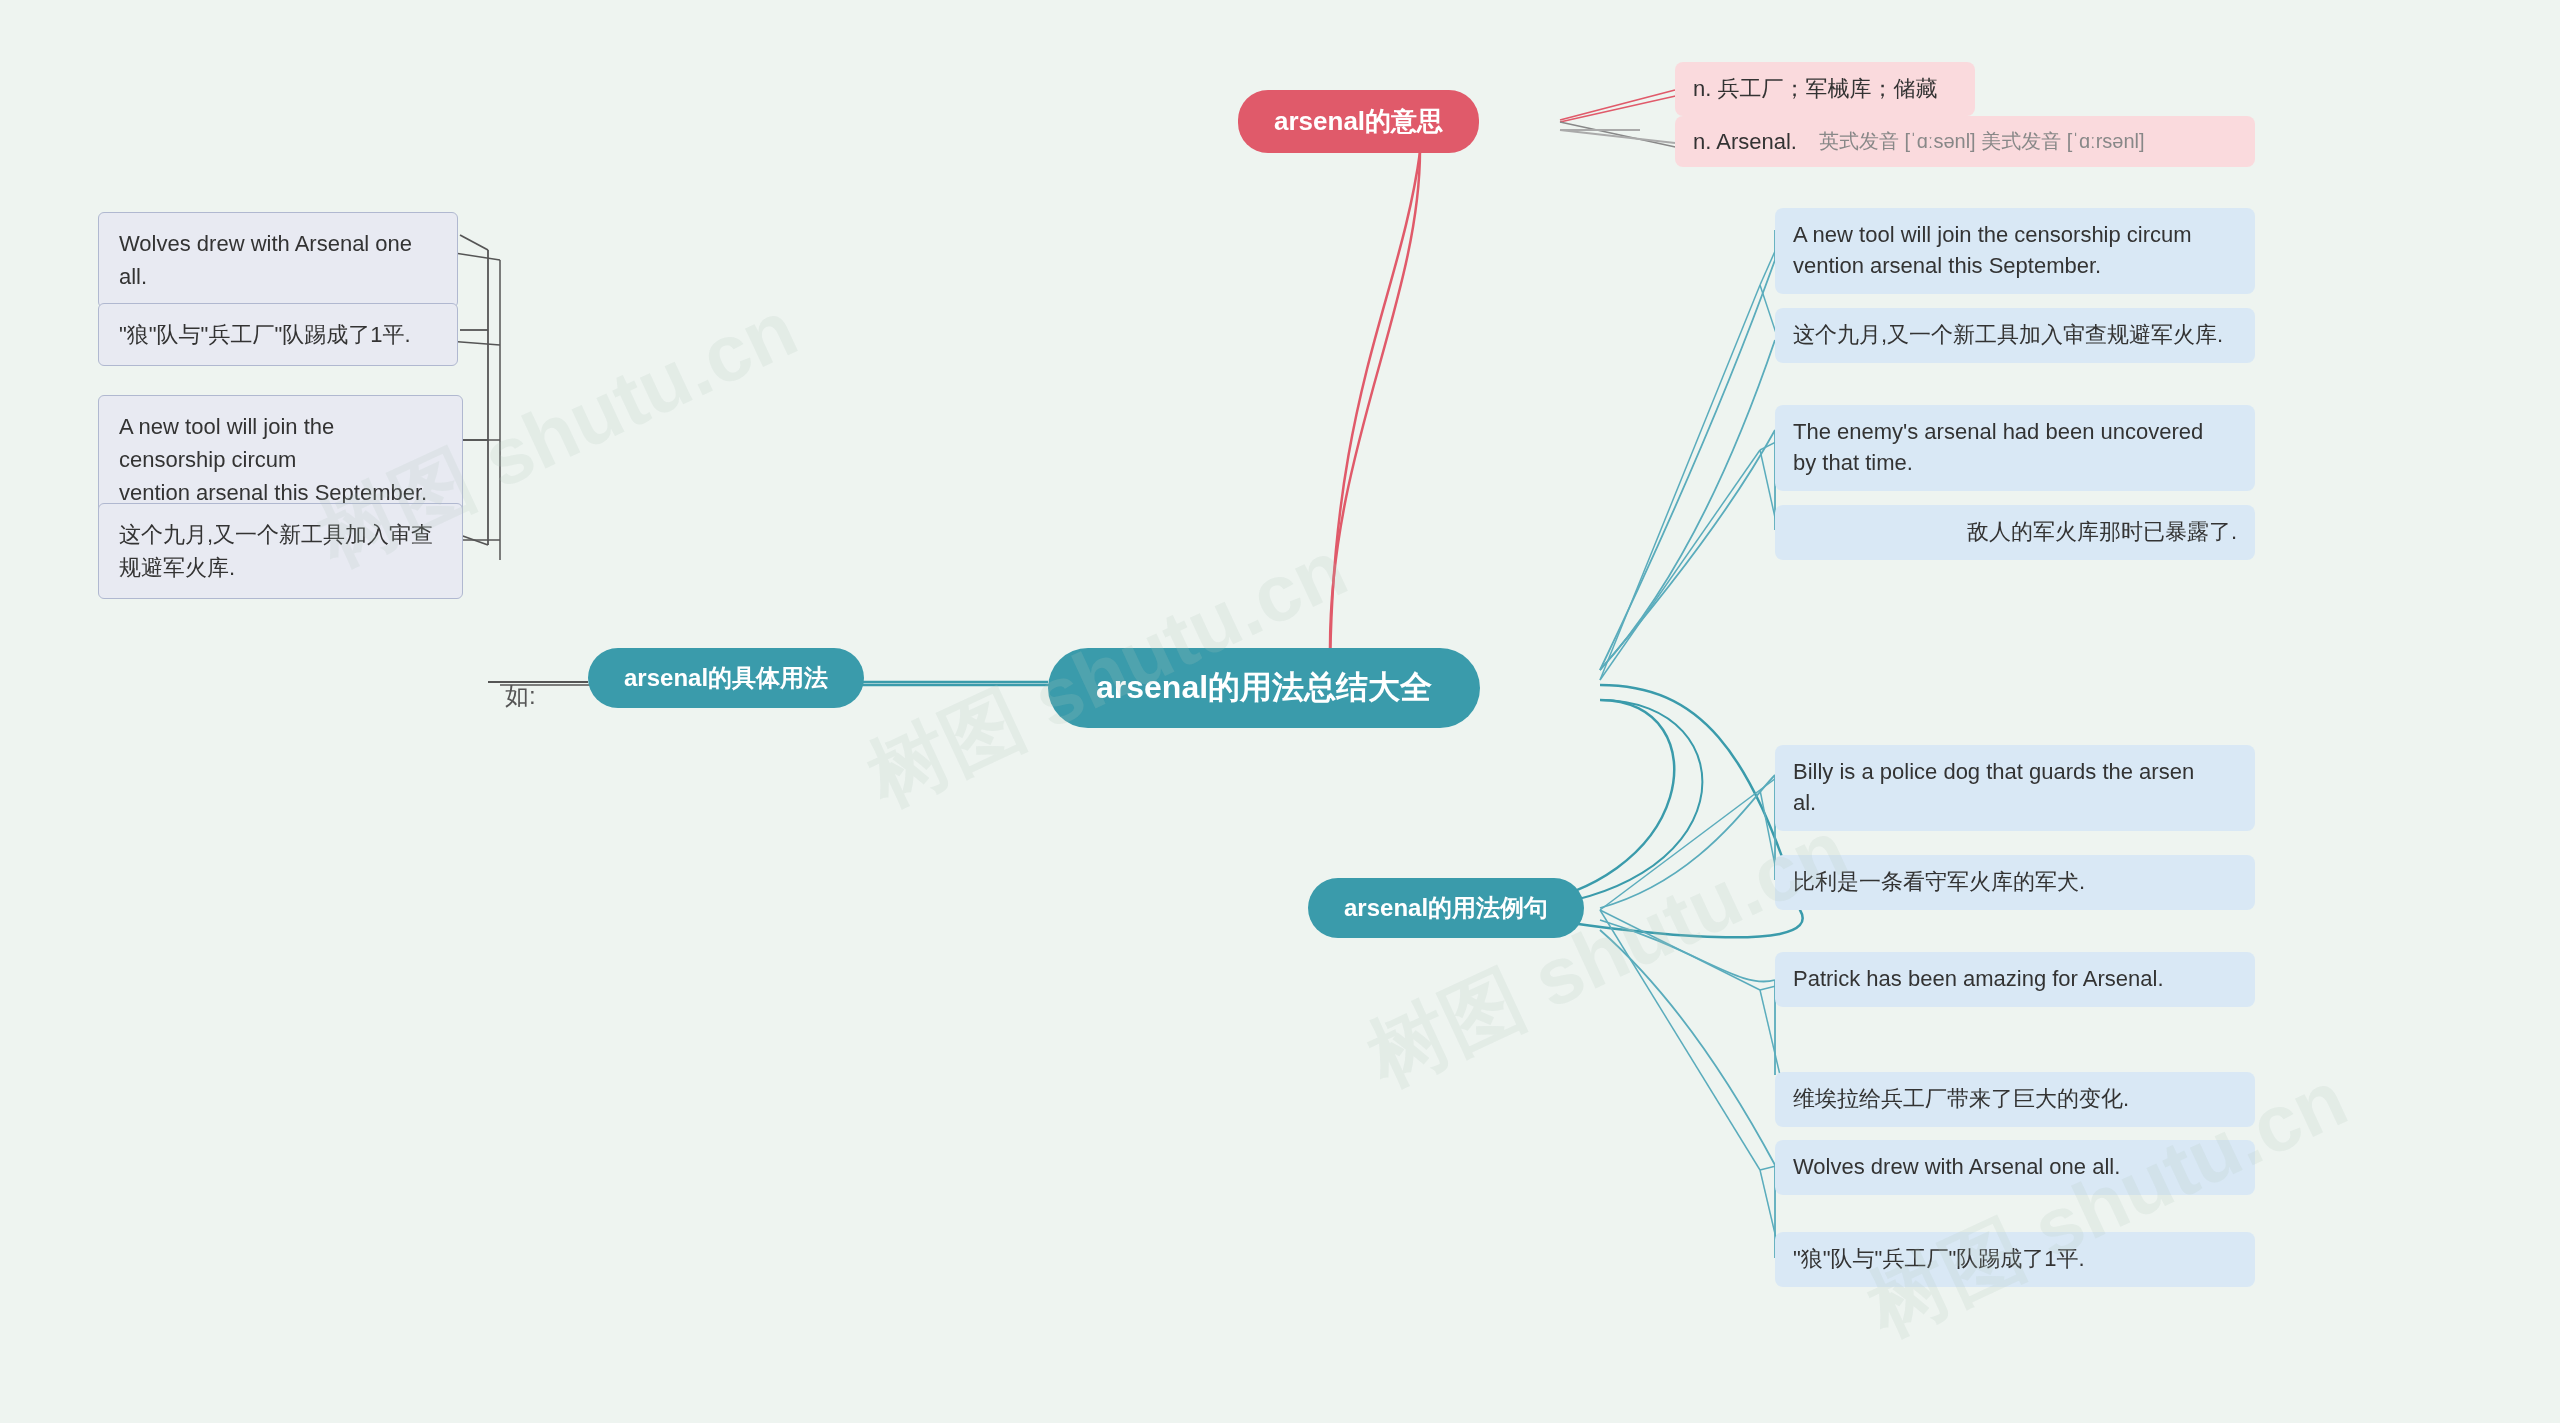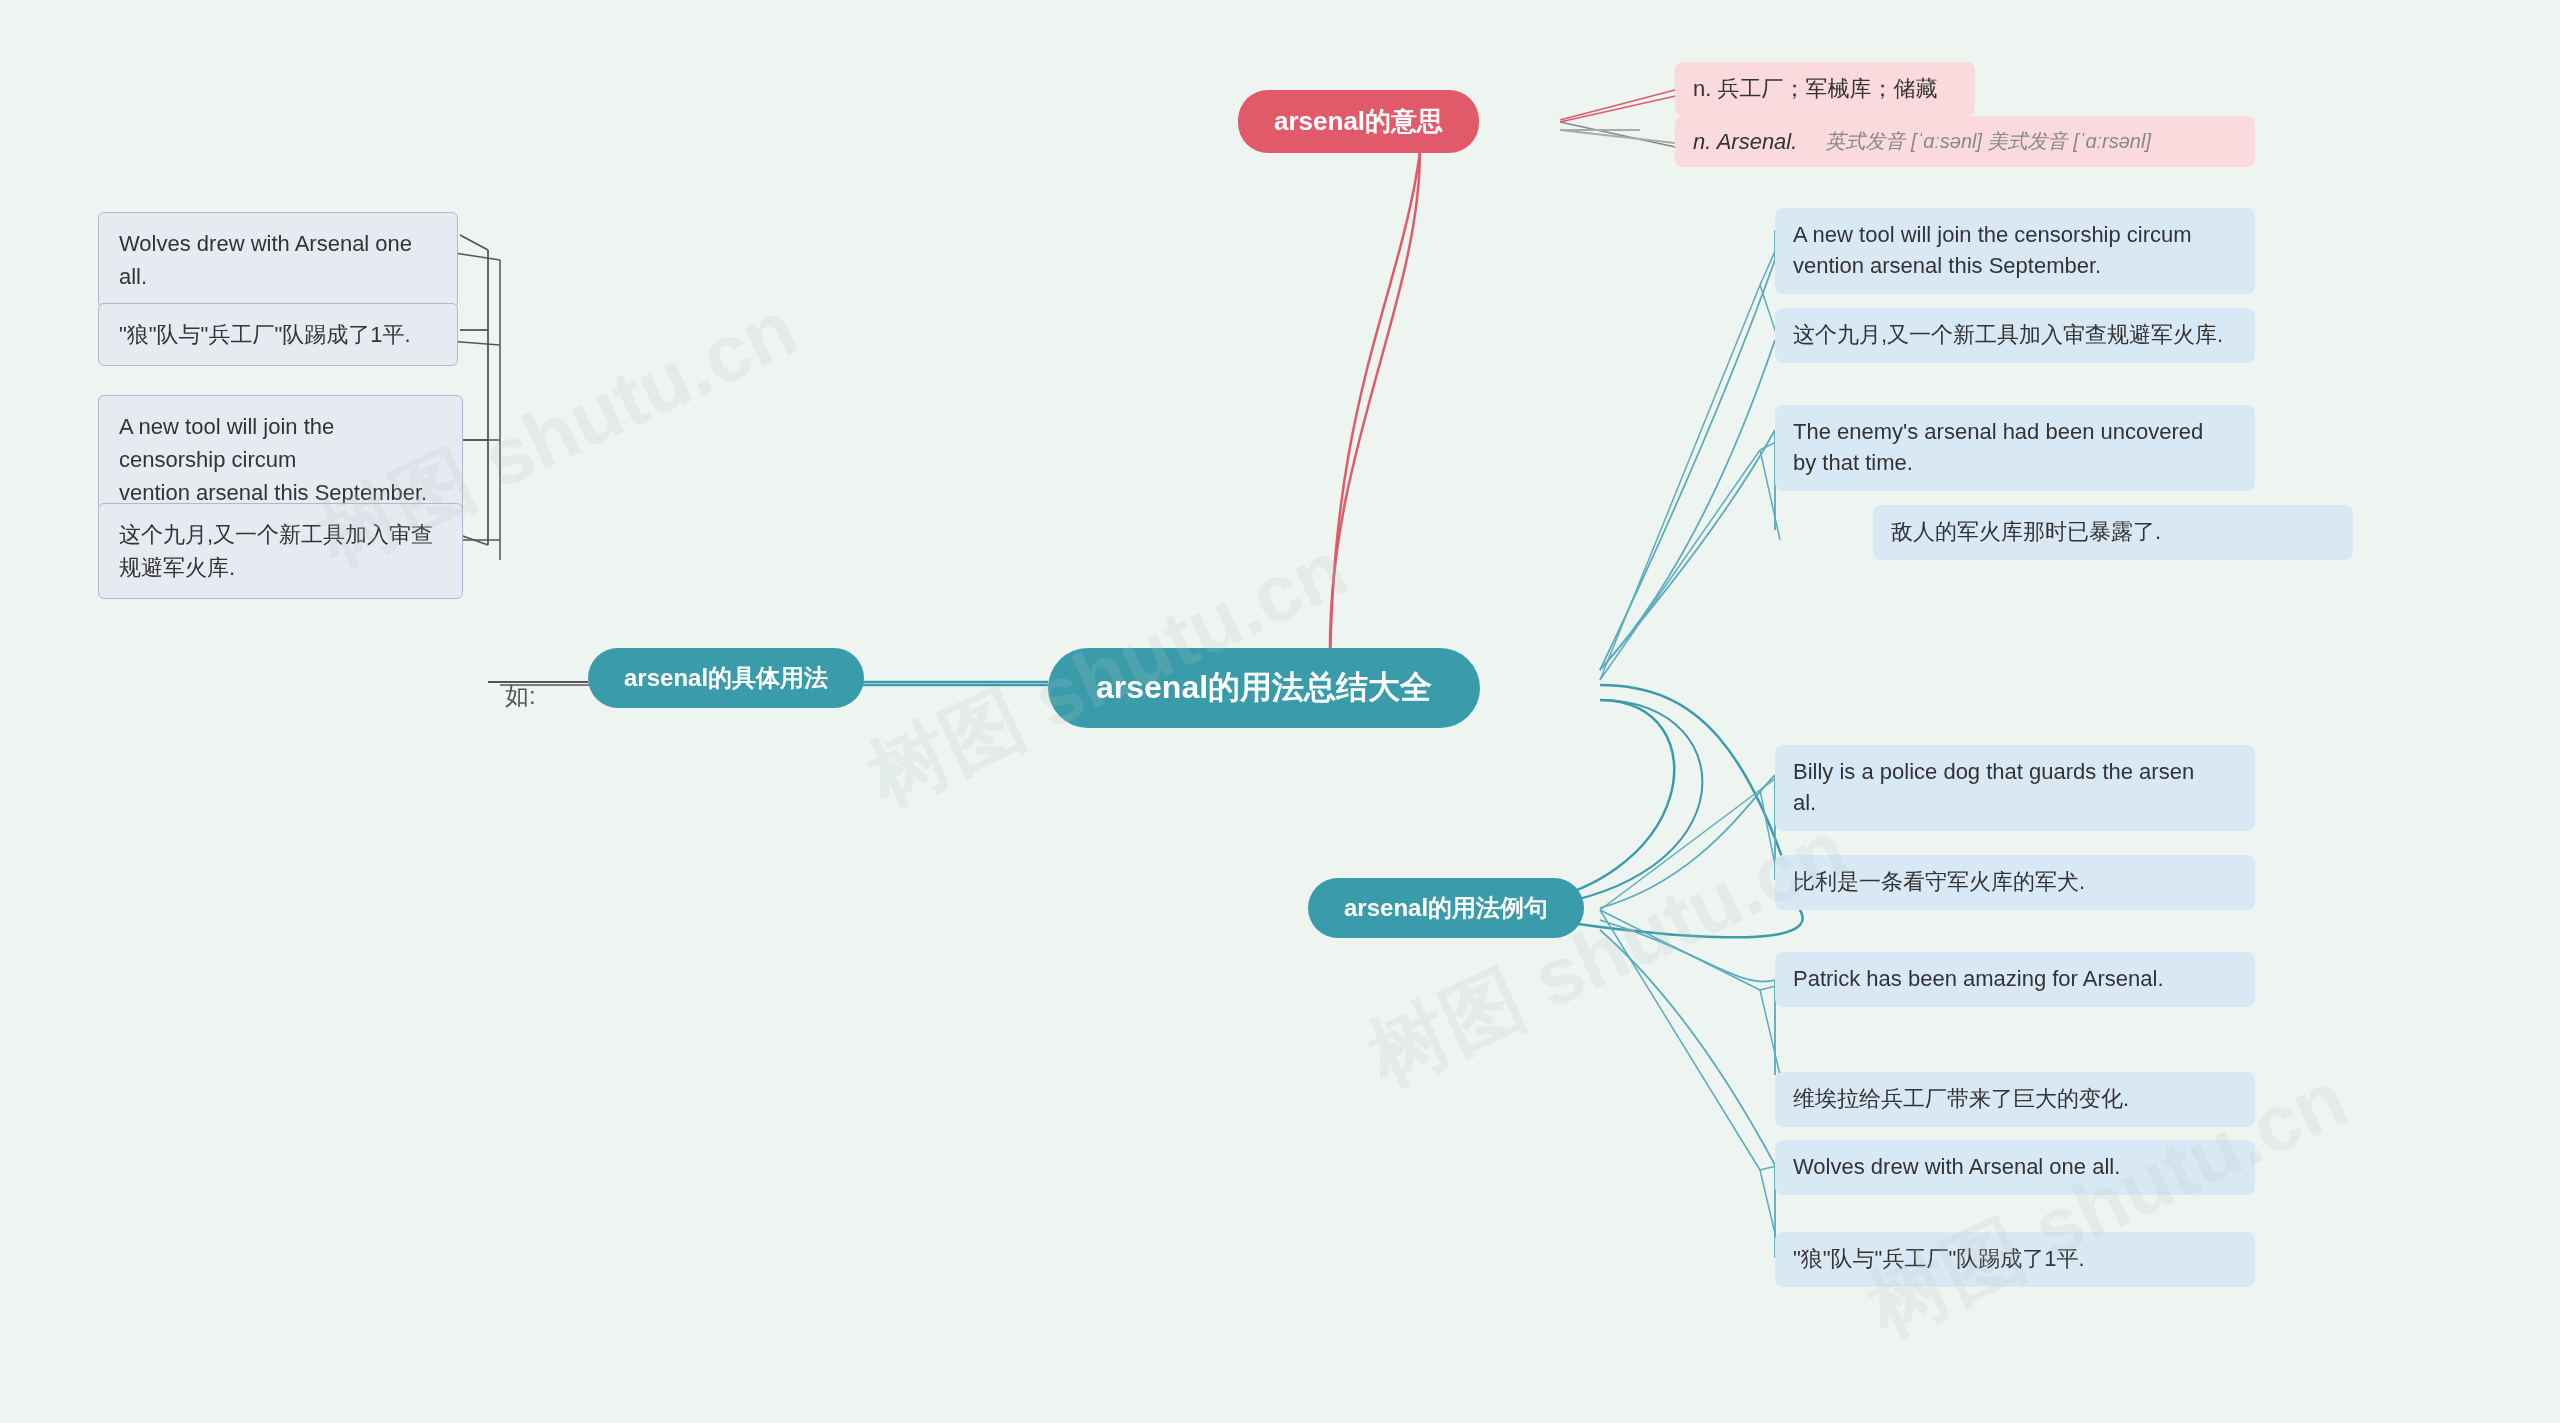--- a/index.html
+++ b/index.html
@@ -172,35 +172,35 @@
   <span>arsenal的具体用法</span>
 </div>
 
 <div class="node-teal" style="top:878px;left:1308px;">
   <span>arsenal的用法例句</span>
 </div>
 
 <div class="info-box-pink" style="top:62px;left:1675px;min-width:300px;">
   <span>n. 兵工厂；军械库；储藏</span>
 </div>
-<div class="info-box-pink" style="top:116px;left:1675px;min-width:580px;display:flex;align-items:center;gap:12px;font-style:italic;">
+<div class="info-box-pink" style="top:116px;left:1675px;min-width:580px;display:flex;align-items:center;gap:6px;">
   <span>n. Arsenal.</span>
   <span style="color:#888;margin-left:16px;font-size:20px;white-space:nowrap;">英式发音 [ˈɑːsənl] 美式发音 [ˈɑːrsənl]</span>
 </div>
 
 <div class="info-box" style="top:208px;left:1775px;width:480px;">
   <span>A new tool will join the censorship circum<br>vention arsenal this September.</span>
 </div>
 <div class="info-box" style="top:308px;left:1775px;width:480px;">
   <span>这个九月,又一个新工具加入审查规避军火库.</span>
 </div>
 <div class="info-box" style="top:405px;left:1775px;width:480px;">
   <span>The enemy's arsenal had been uncovered<br>by that time.</span>
 </div>
-<div class="info-box" style="top:505px;left:1873px;width:480px;">
+<div class="info-box" style="top:505px;left:1775px;width:480px;text-align:right;">
   <span>敌人的军火库那时已暴露了.</span>
 </div>
 <div class="info-box" style="top:745px;left:1775px;width:480px;">
   <span>Billy is a police dog that guards the arsen<br>al.</span>
 </div>
 <div class="info-box" style="top:855px;left:1775px;width:480px;">
   <span>比利是一条看守军火库的军犬.</span>
 </div>
 <div class="info-box" style="top:952px;left:1775px;width:480px;">
   <span>Patrick has been amazing for Arsenal.</span>

